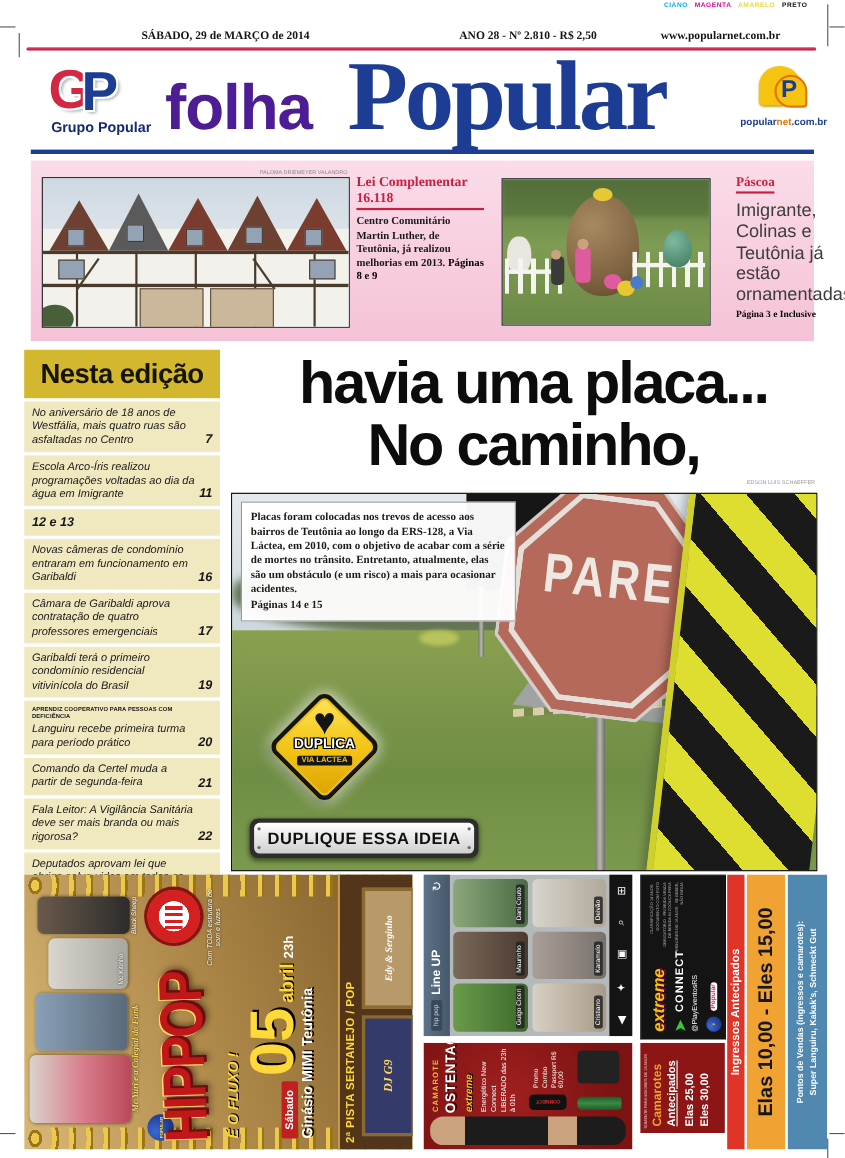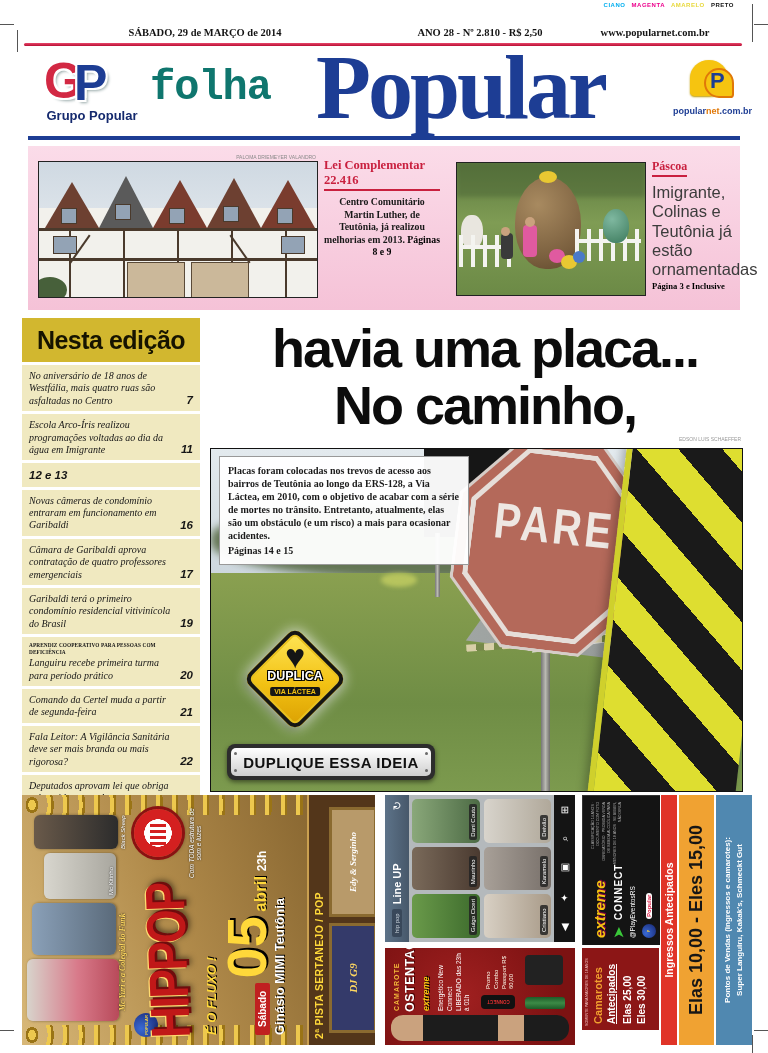--- a/index.html
+++ b/index.html
@@ -20,22 +20,22 @@
             background:linear-gradient(180deg,#e8476b,#b80e33);border-radius:2px;}
 
   
   .gp{position:absolute;left:44px;top:56px;width:90px;height:64px;}
   .gp .g,.gp .p{font-family:"Liberation Sans",sans-serif;font-weight:bold;font-size:50px;line-height:1;
       text-shadow:-2px -2px 0 #fff,2px -2px 0 #fff,-2px 2px 0 #fff,2px 2px 0 #fff,3px 3px 3px #9aa;}
   .gp .g{position:absolute;left:0;top:0;color:#d22843;}
   .gp .p{position:absolute;left:30px;top:2px;color:#1d3d94;}
   .gp .nm{position:absolute;left:-12px;top:52px;width:120px;text-align:center;
           font-size:13px;font-weight:bold;color:#152a6e;}
-  .folha{position:absolute;left:150px;top:64px;font-family:Liberation Mono, monospace;
-         font-weight:bold;font-size:42px;color:#0f766e;letter-spacing:-1px;}
+  .folha{position:absolute;left:150px;top:64px;font-family:Liberation Sans, sans-serif;
+         font-weight:bold;font-size:58px;color:#4c1d95;letter-spacing:-1px;}
   .popular{position:absolute;left:316px;top:36px;font-family:"Liberation Serif",serif;
          font-weight:bold;font-size:90px;color:#1d3d94;letter-spacing:-3px;}
   .netlogo{position:absolute;left:688px;top:58px;width:46px;height:46px;}
   .netlogo .b1{position:absolute;left:2px;top:2px;width:38px;height:36px;background:#f6c410;
        border-radius:50% 50% 50% 12%;box-shadow:0 1px 2px #b90;}
   .netlogo .b2{position:absolute;left:16px;top:10px;width:26px;height:26px;background:#f6c410;
        border:2px solid #e07808;border-radius:50% 50% 12% 50%;}
   .netlogo .pp{position:absolute;left:22px;top:10px;font-weight:bold;font-size:22px;color:#1d3d94;}
   .neturl{position:absolute;left:660px;top:106px;width:105px;text-align:center;font-size:9px;font-weight:bold;}
   .neturl .a{color:#1d3d94;} .neturl .b{color:#e07808;} .neturl .c{color:#1d3d94;}
@@ -43,21 +43,21 @@
 
   
   .band{position:absolute;left:28px;top:146px;width:712px;height:164px;
         background:linear-gradient(180deg,#fbdce9,#f5c2d7);}
   .ph{position:absolute;border:1px solid #222;overflow:hidden;background:#cdd;}
   .credit{position:absolute;font-size:5px;color:#8a8a8a;text-align:right;}
   .kick{display:inline-block;font-family:"Liberation Serif",serif;font-weight:bold;font-size:12.5px;
         color:#c9203f;border-bottom:2px solid #c9203f;padding-bottom:1px;}
   .thead{font-size:17px;color:#3c3c3c;line-height:1.17;margin-top:6px;}
   .tbody{font-family:"Liberation Serif",serif;font-weight:bold;font-size:9.8px;line-height:1.28;
-         color:#191919;margin-top:5px;text-align:center;}
+         color:#191919;margin-top:5px;}
   .tpages{font-family:"Liberation Serif",serif;font-weight:bold;font-size:9.8px;color:#000;}
 
   
   .bld-sky{position:absolute;inset:0;background:linear-gradient(180deg,#cfd9e2,#e4e9ee 60%);}
   .bld-body{position:absolute;left:0;right:0;top:46px;bottom:0;background:#f2f1ec;}
   .roof{position:absolute;width:0;height:0;border-left:27px solid transparent;border-right:27px solid transparent;}
   .beam{position:absolute;background:#4a3a2c;}
   .win{position:absolute;background:#93a3b5;border:1px solid #4a3a2c;}
   .gar{position:absolute;background:#cbb89a;border:1px solid #5a4a38;}
   
@@ -70,21 +70,21 @@
      repeating-linear-gradient(90deg,#f4f4f0 0 4px,transparent 4px 12px);}
   .fence:before{content:"";position:absolute;left:0;right:0;top:10px;height:4px;background:#f4f4f0;}
 
   
   .idx{position:absolute;left:22px;top:318px;width:178px;}
   .idx-h{height:44px;background:#d2b72f;display:flex;align-items:center;justify-content:center;
          font-size:25px;font-weight:bold;color:#161400;letter-spacing:-.5px;}
   .idx-list{margin-top:3px;display:flex;flex-direction:column;gap:3px;}
   .idx-item{background:#f0e9c0;padding:5px 7px 4px;display:flex;font-style:italic;
             font-size:10px;line-height:1.24;color:#161616;}
-  .idx-txt{flex:1;padding-right:3px;font-family:Liberation Serif, serif;}
+  .idx-txt{flex:1;padding-right:3px;}
   .idx-pg{align-self:flex-end;font-weight:bold;font-size:11.5px;white-space:nowrap;}
   .idx-kick{font-style:normal;font-weight:bold;font-size:5.3px;letter-spacing:.1px;margin-bottom:2px;}
 
   
   .hl{position:absolute;left:205px;top:320px;width:560px;text-align:center;font-weight:bold;
       font-size:54px;letter-spacing:-2px;line-height:1.06;color:#0c0c0c;}
   .pcredit{position:absolute;left:205px;top:436px;width:536px;text-align:right;font-size:5px;color:#999;}
   .photo{position:absolute;left:210px;top:448px;width:531px;height:342px;border:1px solid #111;
          overflow:hidden;background:#9db06a;}
   .sky{position:absolute;left:0;top:0;right:0;height:132px;background:linear-gradient(180deg,#e3eaee,#ccd6dd);}
@@ -286,21 +286,21 @@
       <div class="win" style="left:184px;top:44px;width:14px;height:14px"></div>
       <div class="win" style="left:238px;top:46px;width:14px;height:14px"></div>
       <div class="win" style="left:14px;top:74px;width:22px;height:16px"></div>
       <div class="win" style="left:242px;top:74px;width:22px;height:16px"></div>
       <div class="gar" style="left:88px;top:100px;width:56px;height:34px"></div>
       <div class="gar" style="left:152px;top:100px;width:56px;height:34px"></div>
       <div style="position:absolute;left:-6px;bottom:-6px;width:34px;height:26px;background:#47603a;border-radius:50%"></div>
     </div>
 
     <div class="abs" style="left:296px;top:12px;width:116px">
-      <span class="kick">Lei Complementar 22.416</span>
+      <span class="kick">Lei Complementar 16.118</span>
       <div class="tbody"><span>Centro Comunitário Martin Luther, de Teutônia, já realizou melhorias em 2013.</span> <span class="tpages">Páginas 8 e 9</span></div>
     </div>
 
     <div class="ph" style="left:428px;top:16px;width:188px;height:132px">
       <div class="egg-grass"></div>
       <div class="egg-trees"></div>
       <div style="position:absolute;left:4px;top:52px;width:22px;height:34px;background:#e9e6df;border-radius:45%"></div>
       <div class="egg-big"></div>
       <div class="bow" style="left:82px;top:8px;width:18px;height:12px;background:#e8c832"></div>
       <div class="fence" style="left:2px;top:72px;width:52px"></div>
@@ -308,21 +308,21 @@
       <div style="position:absolute;left:146px;top:46px;width:26px;height:34px;border-radius:50% 50% 45% 45%;background:radial-gradient(circle at 35% 30%,#7fb8a0,#3c7a5c)"></div>
       <div class="bow" style="left:92px;top:86px;width:16px;height:14px;background:#e05aa0"></div>
       <div class="bow" style="left:104px;top:92px;width:16px;height:14px;background:#e8c832"></div>
       <div class="bow" style="left:116px;top:88px;width:12px;height:12px;background:#4a7ac8"></div>
       <div style="position:absolute;left:44px;top:70px;width:12px;height:26px;background:#3a3a3a;border-radius:4px"></div>
       <div style="position:absolute;left:44px;top:64px;width:9px;height:9px;background:#caa27e;border-radius:50%"></div>
       <div style="position:absolute;left:66px;top:62px;width:14px;height:32px;background:#e05aa0;border-radius:4px"></div>
       <div style="position:absolute;left:68px;top:54px;width:10px;height:10px;background:#caa27e;border-radius:50%"></div>
     </div>
 
-    <div class="abs" style="left:624px;top:10px;width:82px">
+    <div class="abs" style="left:641px;top:10px;width:82px">
       <span class="kick" style="font-size:12px">Páscoa</span>
       <div class="thead" style="font-size:16.5px">Imigrante, Colinas e Teutônia já estão ornamentadas</div>
       <div class="tpages" style="margin-top:2px;font-size:8.6px">Página 3 e Inclusive</div>
     </div>
   </div>
 
   <div class="idx">
     <div class="idx-h">Nesta edição</div>
     <div class="idx-list">
       <div class="idx-item">

